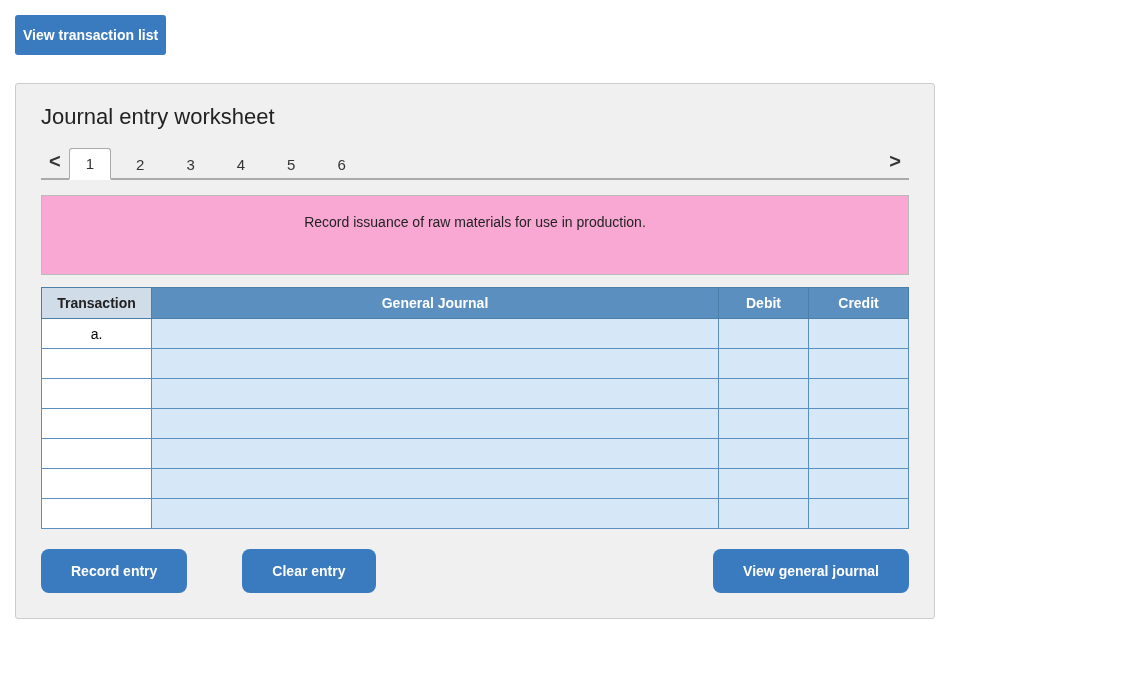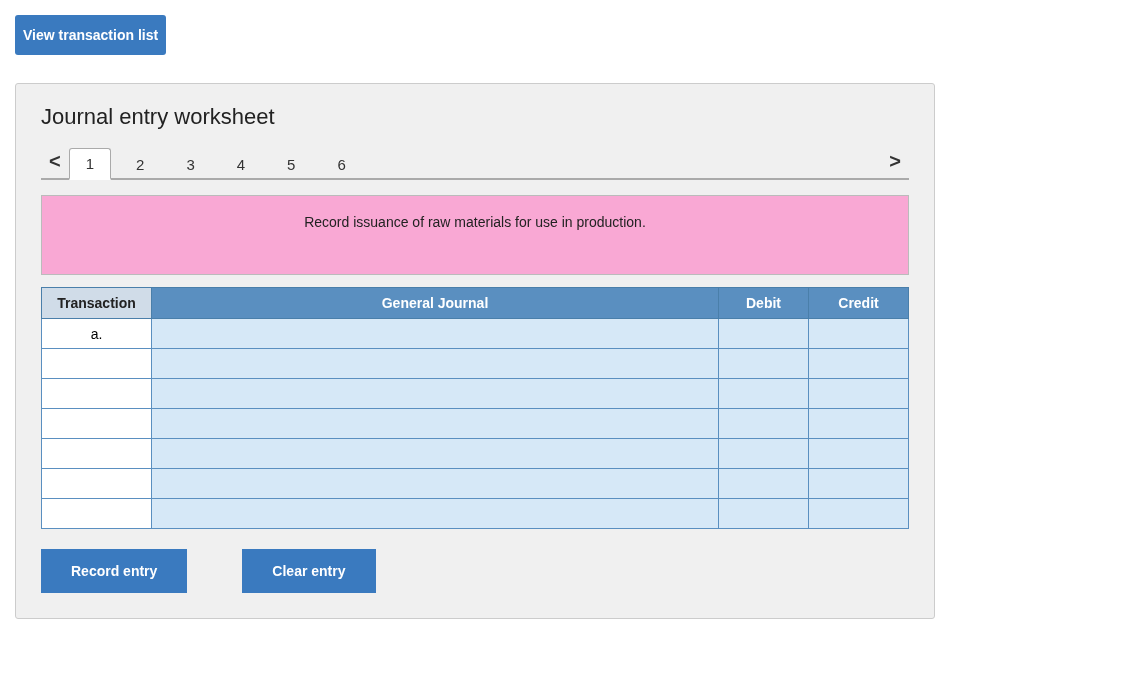--- a/index.html
+++ b/index.html
@@ -147,21 +147,21 @@
       gap: 0;
     }
     .action-btn {
       background: #3a7abf;
       color: #fff;
       border: none;
       padding: 14px 30px;
       font-size: 14px;
       font-weight: bold;
       cursor: pointer;
-      border-radius: 0;
+      border-radius: 8px;
       margin-right: 55px;
     }
     .action-btn.right {
       margin-left: auto;
       margin-right: 0;
     }
     .general-journal-col { width: auto; }
     .debit-col { width: 90px; margin-left: 17px; }
     .credit-col { width: 100px; }
   </style>
@@ -240,17 +240,18 @@
           <td class="input-cell"><input type="text" style=""></td>
           <td class="input-cell"><input type="text" style=""></td>
           <td class="input-cell"><input type="text" style=""></td>
         </tr>
       </tbody>
   </table>
 
   <div class="buttons-row">
     <button class="action-btn">Record entry</button>
     <button class="action-btn">Clear entry</button>
+    <button class="action-btn right">View general journal</button>
   </div>
 </div>
 
 
 
 
 </body></html>

